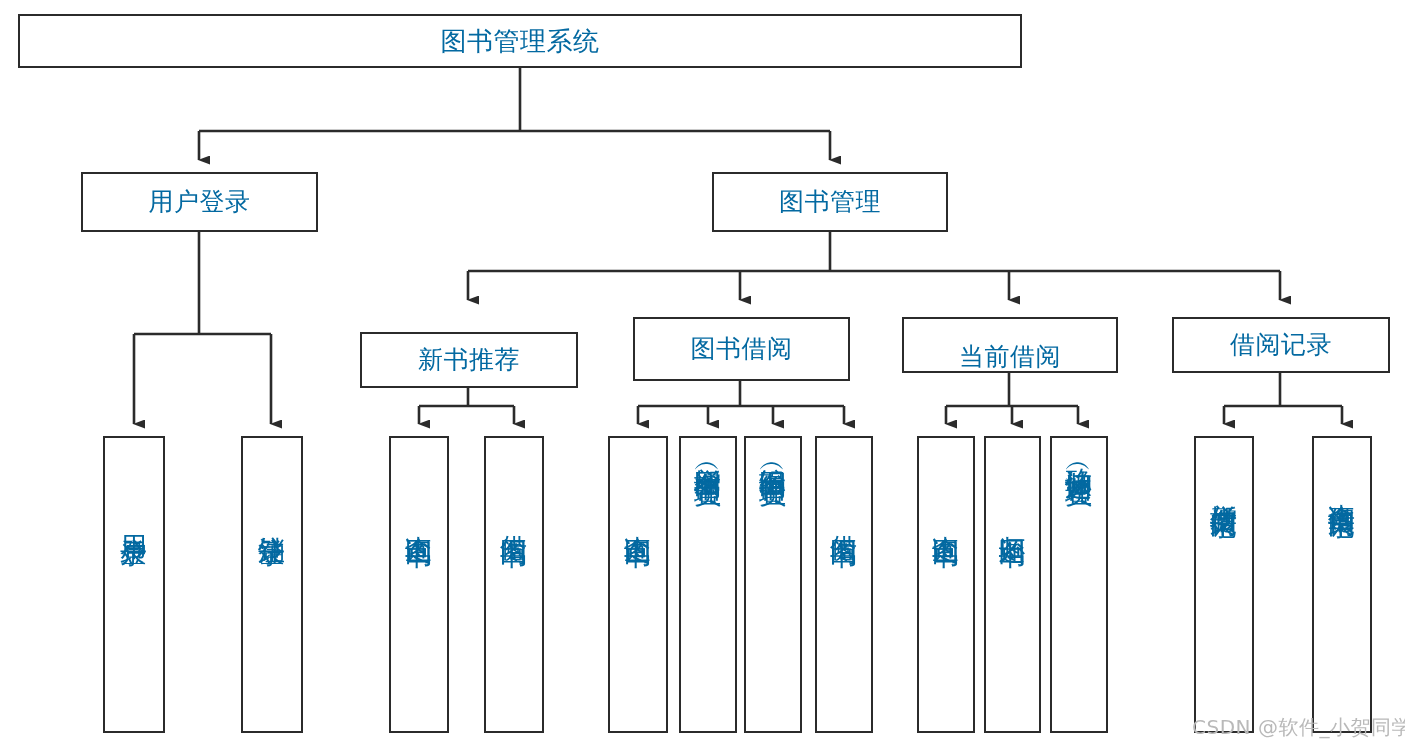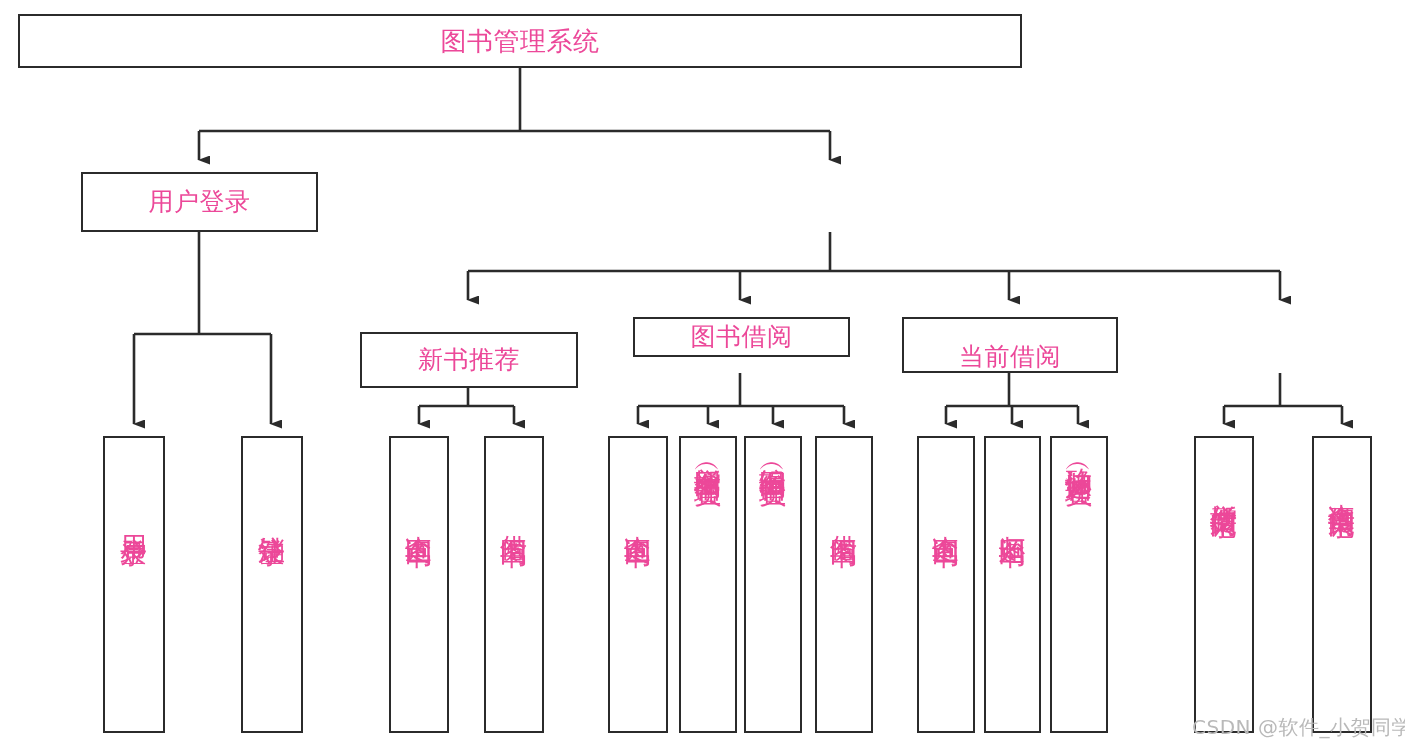--- a/index.html
+++ b/index.html
@@ -27,21 +27,21 @@
     pointer-events: none;
   }
   .node {
     position: absolute;
     box-sizing: border-box;
     border: 2.5px solid #2b2b2b;
     background: #ffffff;
     display: flex;
     align-items: center;
     justify-content: center;
-    color: #ec4899;
+    color: #0369a1;
   }
   .node-label {
     display: block;
     text-align: center;
     line-height: 1.18;
     white-space: nowrap;
   }
   
   .node.horiz .node-label {
     writing-mode: horizontal-tb;
@@ -130,33 +130,39 @@
   </svg>
 
   <div class="node horiz root" style="left:18px; top:14px; width:1004px; height:54px;">
     <span class="node-label">图书管理系统</span>
   </div>
 
   <div class="node horiz" style="left:81px; top:172px; width:237px; height:60px;">
     <span class="node-label">用户登录</span>
   </div>
 
+  <div class="node horiz" style="left:712px; top:172px; width:236px; height:60px;">
+    <span class="node-label">图书管理</span>
+  </div>
 
   <div class="node horiz" style="left:360px; top:317px; width:218px; height:56px;margin-top:15px;">
     <span class="node-label">新书推荐</span>
   </div>
 
-  <div class="node horiz" style="left:633px; top:317px; width:217px; height:40px;">
+  <div class="node horiz" style="left:633px; top:317px; width:217px; height:64px;">
     <span class="node-label">图书借阅</span>
   </div>
 
   <div class="node horiz" style="left:902px; top:317px; width:216px; height:56px;align-items:flex-end;">
     <span class="node-label">当前借阅</span>
   </div>
 
+  <div class="node horiz" style="left:1172px; top:317px; width:218px; height:56px;">
+    <span class="node-label">借阅记录</span>
+  </div>
 
   <div class="node vert" style="left:103px; top:436px; width:62px; height:297px; padding-top:76px;">
     <span class="node-label">用户登录</span>
   </div>
 
   <div class="node vert" style="left:241px; top:436px; width:62px; height:297px; padding-top:76px;">
     <span class="node-label">注销登录</span>
   </div>
 
   <div class="node vert" style="left:389px; top:436px; width:60px; height:297px; padding-top:76px;">

